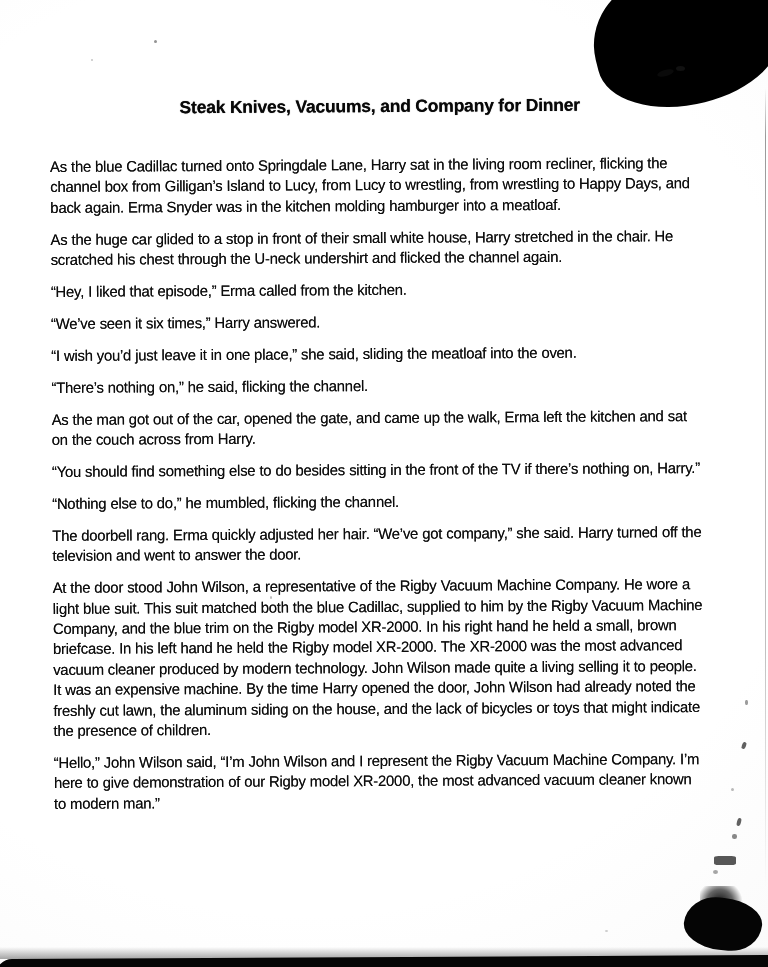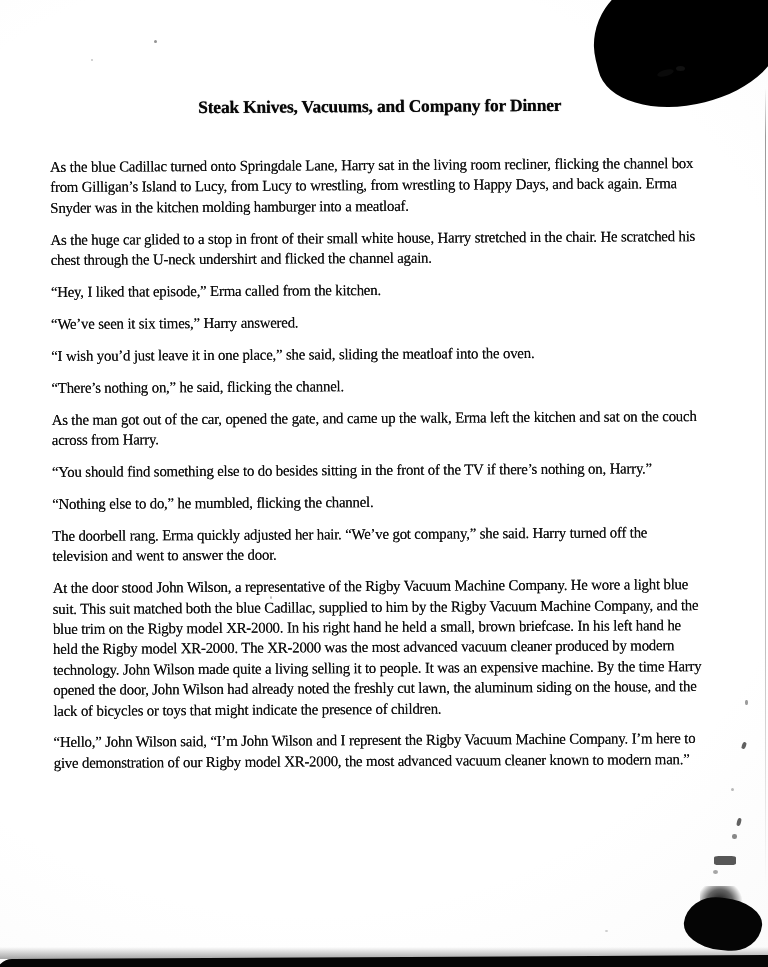--- a/index.html
+++ b/index.html
@@ -8,21 +8,21 @@
     padding: 0;
     background: #ffffff;
   }
 
   .page {
     position: relative;
     width: 768px;
     height: 967px;
     overflow: hidden;
     background: #ffffff;
-    font-family: Liberation Serif, serif;
+    font-family: Liberation Sans, sans-serif;
     -webkit-font-smoothing: none;
   }
 
   
   .paper-tone {
     position: absolute;
     inset: 0;
     background:
       radial-gradient(ellipse 120% 90% at 40% 45%, rgba(255,255,255,0) 55%, rgba(210,210,210,0.20) 100%);
     pointer-events: none;

